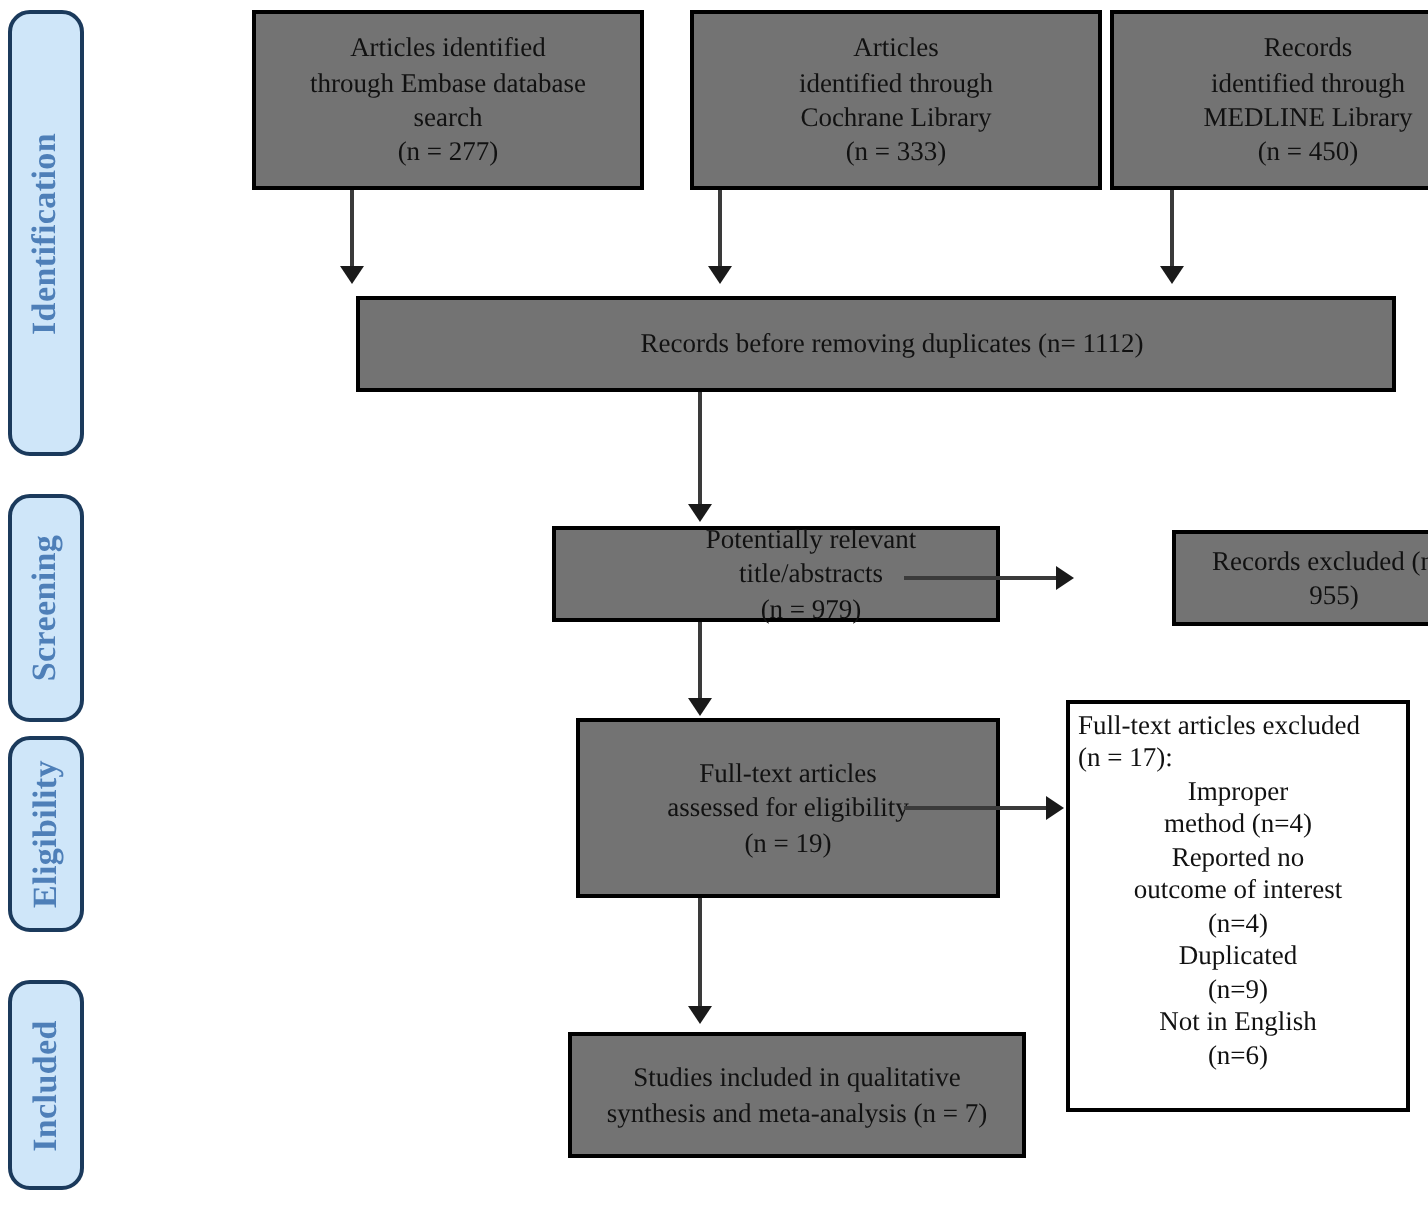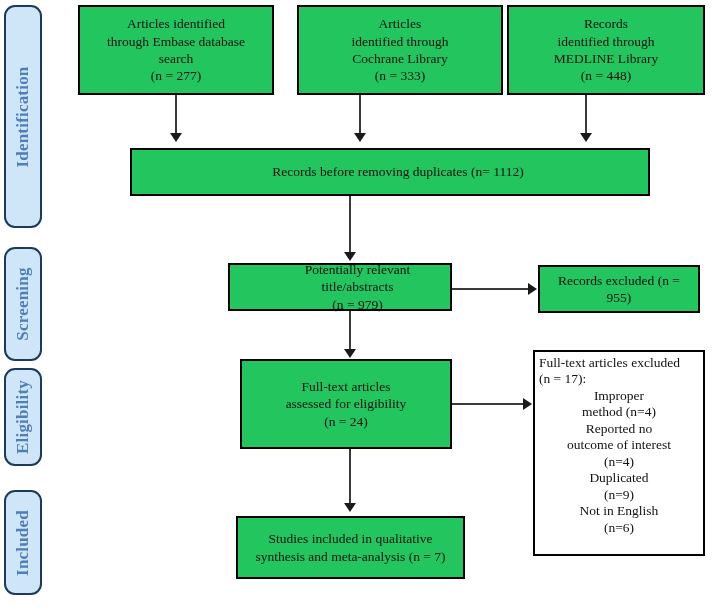--- a/index.html
+++ b/index.html
@@ -38,26 +38,27 @@
     font-weight: bold;
     font-size: 17px;
     letter-spacing: 0.2px;
     color: #4e7fb8;
   }
 
   
   .flow-box {
     position: absolute;
     box-sizing: border-box;
-    background: #22c55e;
+    background: #737373;
     border: 2px solid #000000;
     display: flex;
     align-items: center;
     justify-content: center;
     padding: 2px 5px;
+    margin-left: 48px;
   }
   .flow-box .box-text {
     text-align: center;
     font-size: 13.5px;
     line-height: 1.28;
     color: #111111;
     white-space: pre-line;
   }
 
   
@@ -145,21 +146,21 @@
     <span class="box-text">Articles
 identified through
 Cochrane Library
 (n = 333)</span>
   </div>
 
   <div class="flow-box" style="left:507px; top:5px; width:198px; height:90px;">
     <span class="box-text">Records
 identified through
 MEDLINE Library
-(n = 448)</span>
+(n = 450)</span>
   </div>
 
   <div class="vline" style="left:175px; top:95px; height:40px;"></div>
   <div class="arrow-down" style="left:170px; top:133px;"></div>
 
   <div class="vline" style="left:359px; top:95px; height:40px;"></div>
   <div class="arrow-down" style="left:354px; top:133px;"></div>
 
   <div class="vline" style="left:585px; top:95px; height:40px;"></div>
   <div class="arrow-down" style="left:580px; top:133px;"></div>
@@ -183,21 +184,21 @@
 
   <div class="hline" style="left:452px; top:288px; width:77px;"></div>
   <div class="arrow-right" style="left:528px; top:283px;"></div>
 
   <div class="vline" style="left:349px; top:311px; height:40px;"></div>
   <div class="arrow-down" style="left:344px; top:349px;"></div>
 
   <div class="flow-box" style="left:240px; top:359px; width:212px; height:90px;">
     <span class="box-text">Full-text articles
 assessed for eligibility
-(n = 24)</span>
+(n = 19)</span>
   </div>
 
   <div class="excl-box" style="left:533px; top:350px; width:172px; height:206px;">
     <div class="excl-head">Full-text articles excluded
 (n = 17):</div>
     <div class="excl-item">Improper
 method (n=4)</div>
     <div class="excl-item">Reported no
 outcome of interest
 (n=4)</div>

